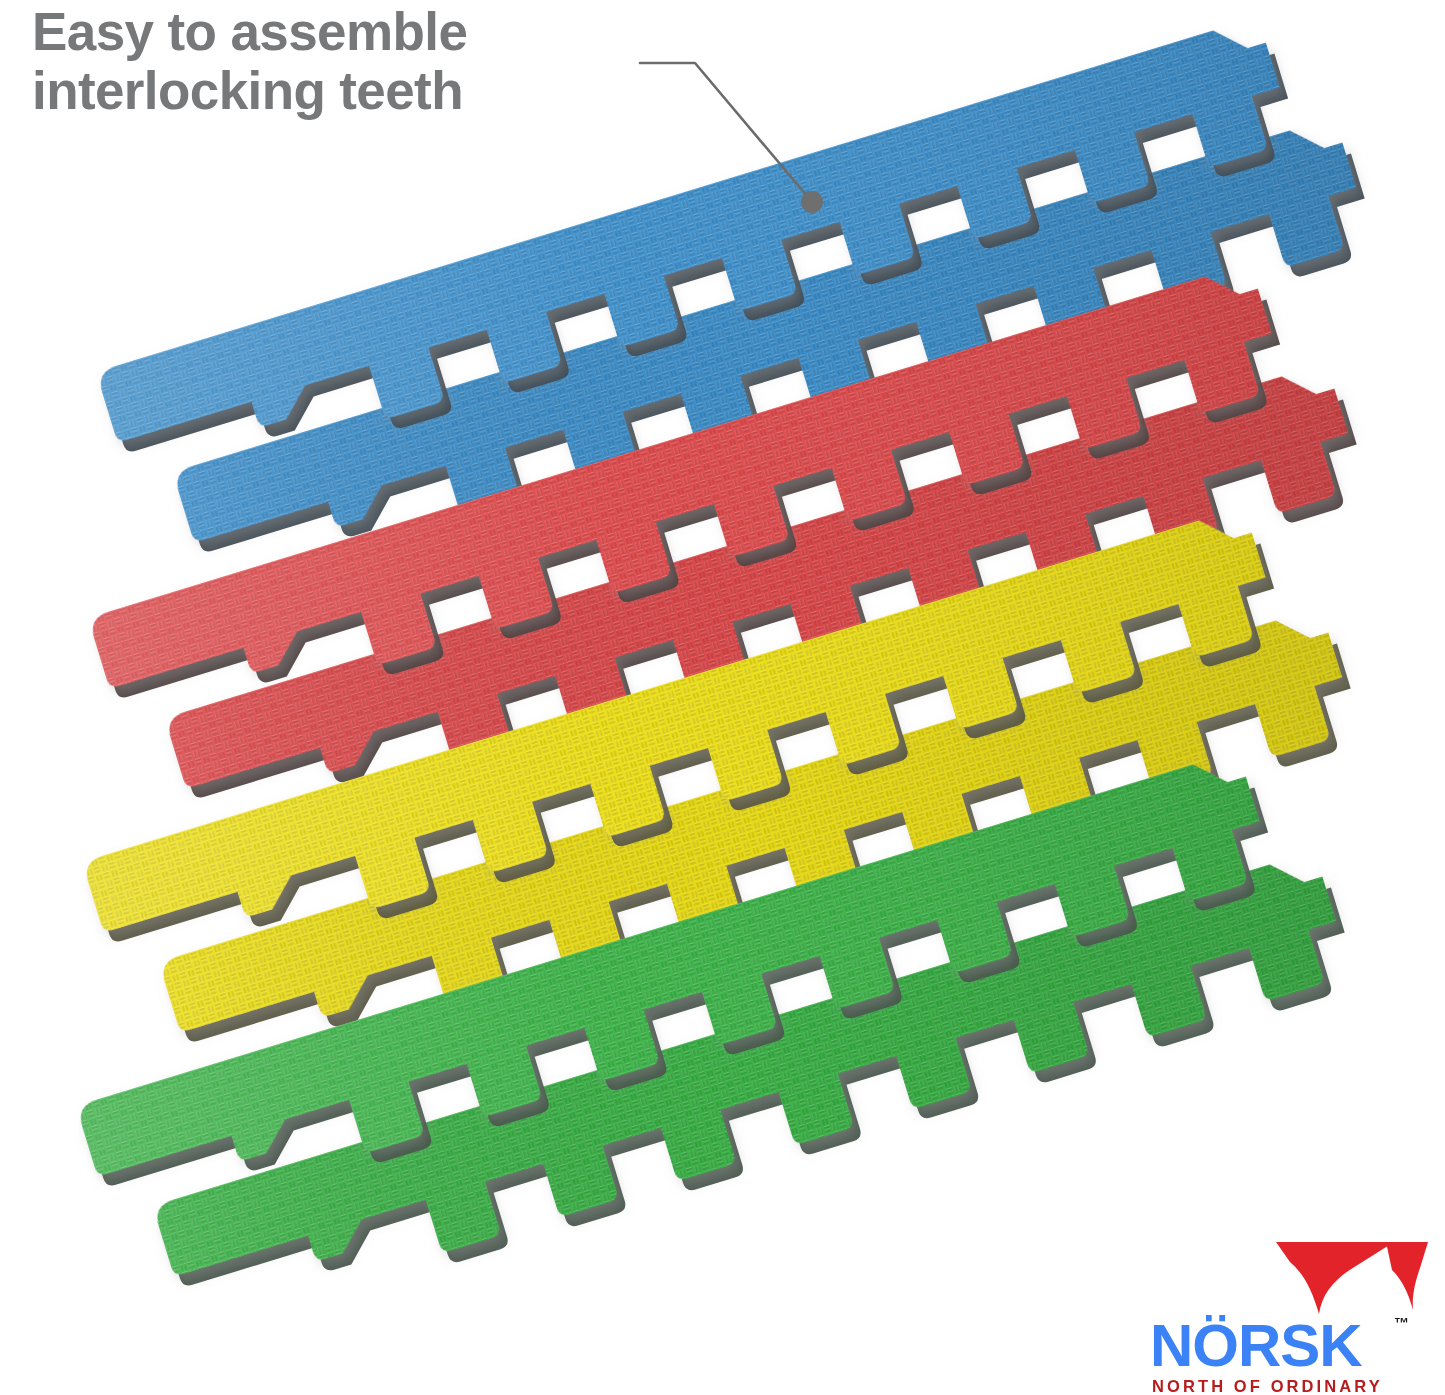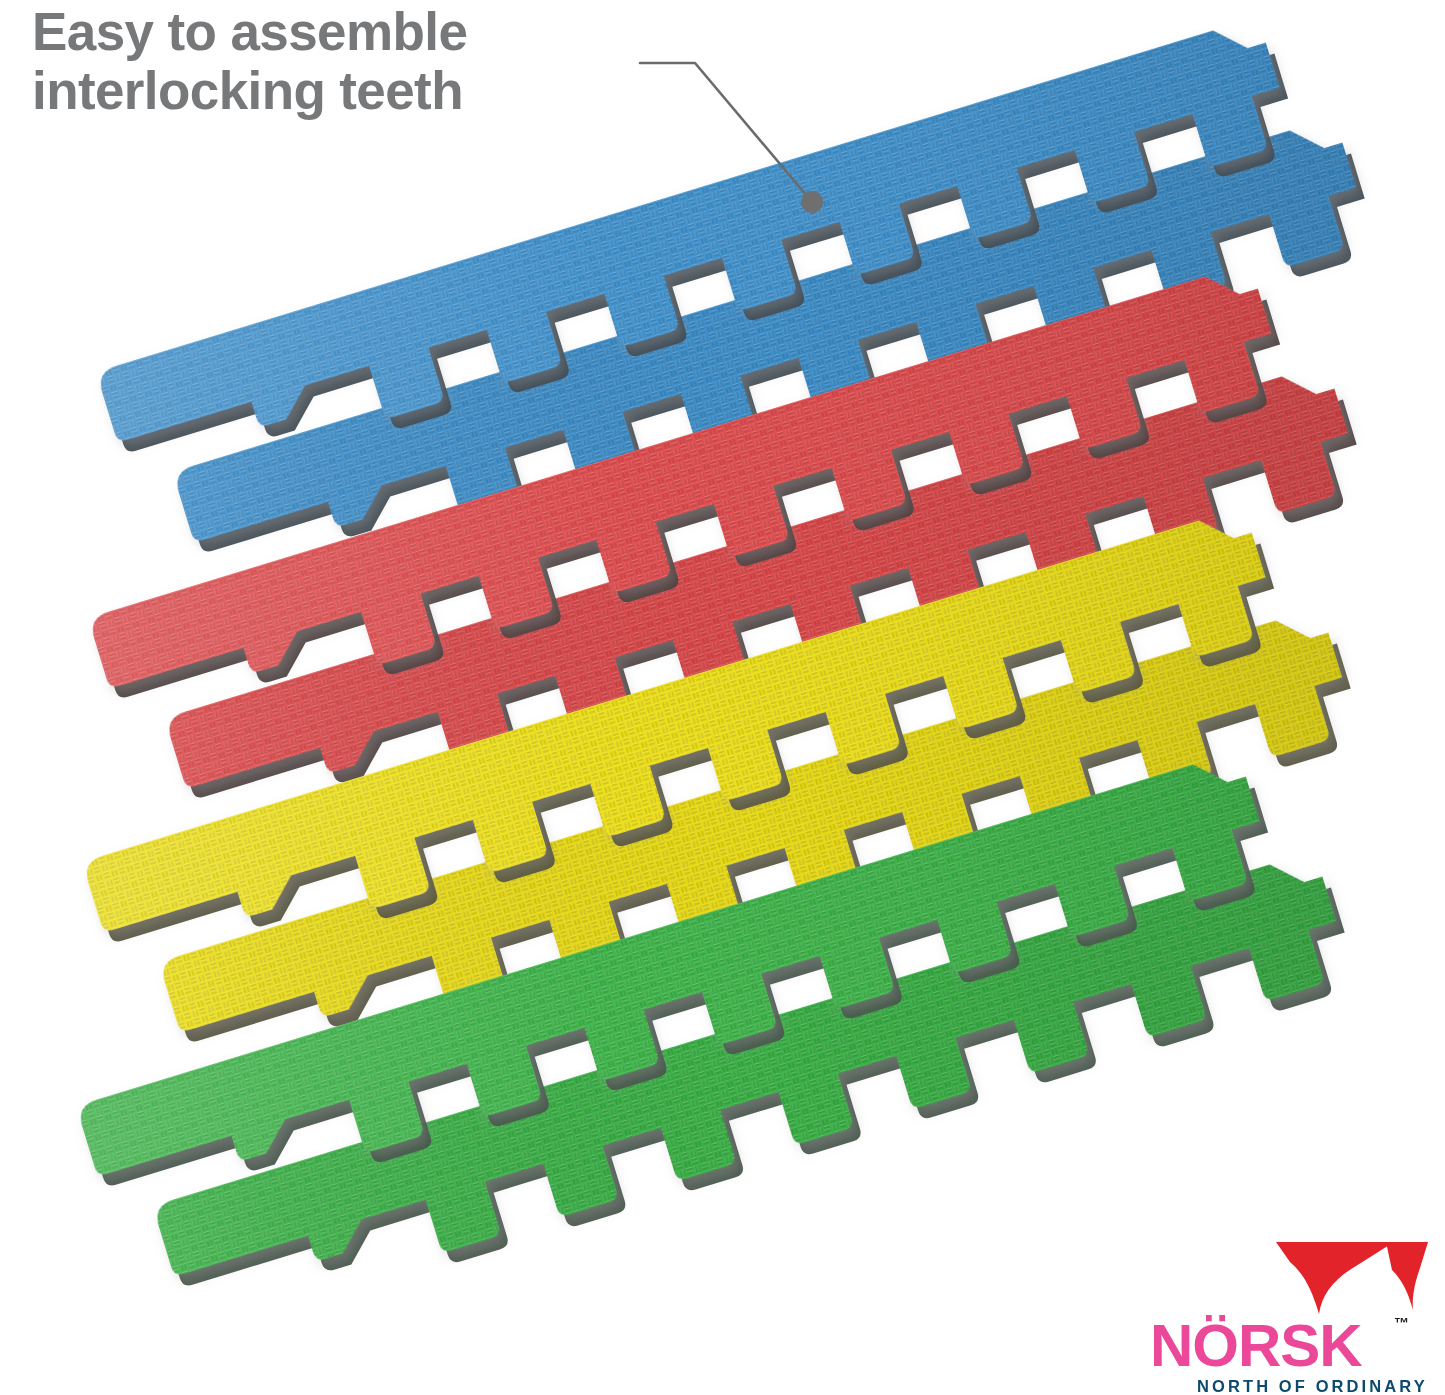--- a/index.html
+++ b/index.html
@@ -30,34 +30,33 @@
   #callout{position:absolute;left:600px;top:30px;width:300px;height:230px;overflow:visible;}
 
   
   #art{position:absolute;left:0;top:0;width:1445px;height:1395px;}
 
   
   #logo{position:absolute;left:1098px;top:1238px;width:332px;height:150px;}
   .logo-word{
     position:absolute;left:52px;top:78px;
     font-size:60px;font-weight:700;letter-spacing:-1px;
-    color:#ec4899;line-height:1;
+    color:#3b82f6;line-height:1;
     font-family:"Liberation Sans","DejaVu Sans",sans-serif;
   }
   .logo-tm{
     position:absolute;left:296px;top:76px;
     font-size:15px;font-weight:700;color:#1b1b1b;
     font-family:"Liberation Sans","DejaVu Sans",sans-serif;
   }
   .logo-tagline{
     position:absolute;left:54px;top:139px;
     font-size:16.5px;font-weight:600;letter-spacing:3.1px;
-    color:#0c4a6e;
-    font-family:"Liberation Sans","DejaVu Sans",sans-serif;
-    margin-left:45px;
+    color:#b91c1c;
+    font-family:"Liberation Sans","DejaVu Sans",sans-serif;
   }
 </style>
 </head>
 <body>
 
 <div id="stage">
 
   <svg id="art" viewBox="0 0 1445 1395" width="1445" height="1395" xmlns="http://www.w3.org/2000/svg">
     <defs>
 

